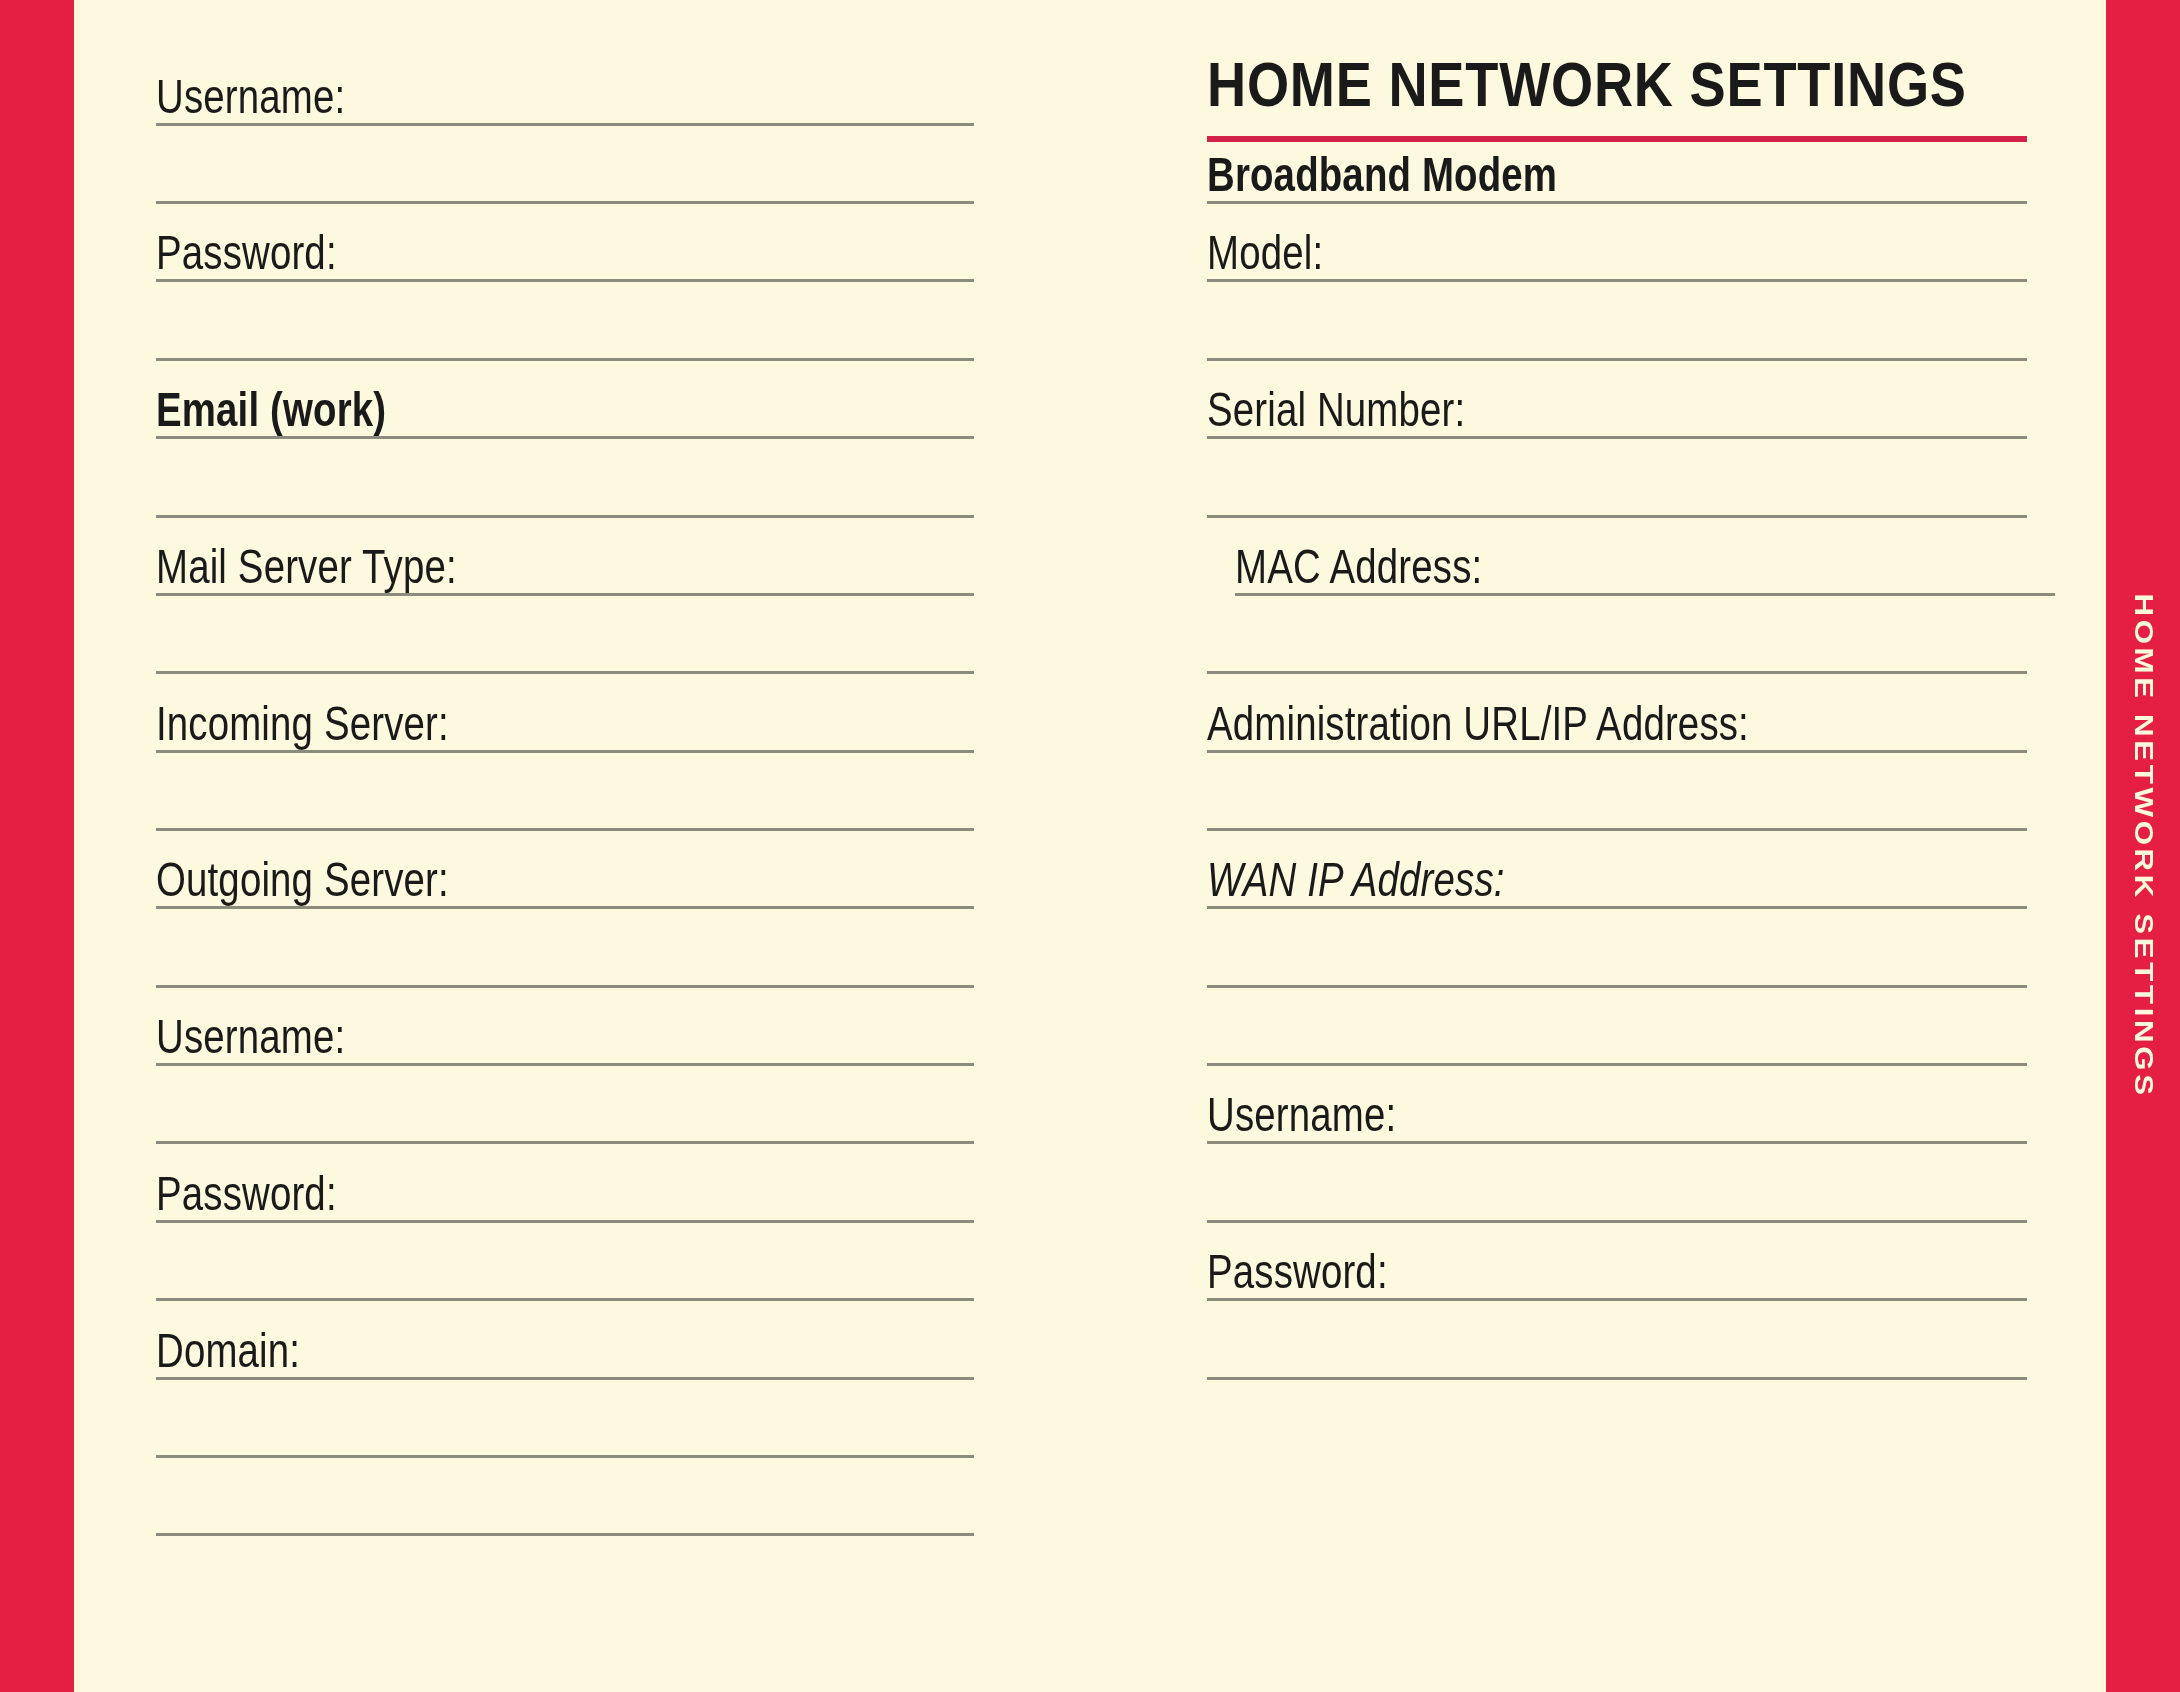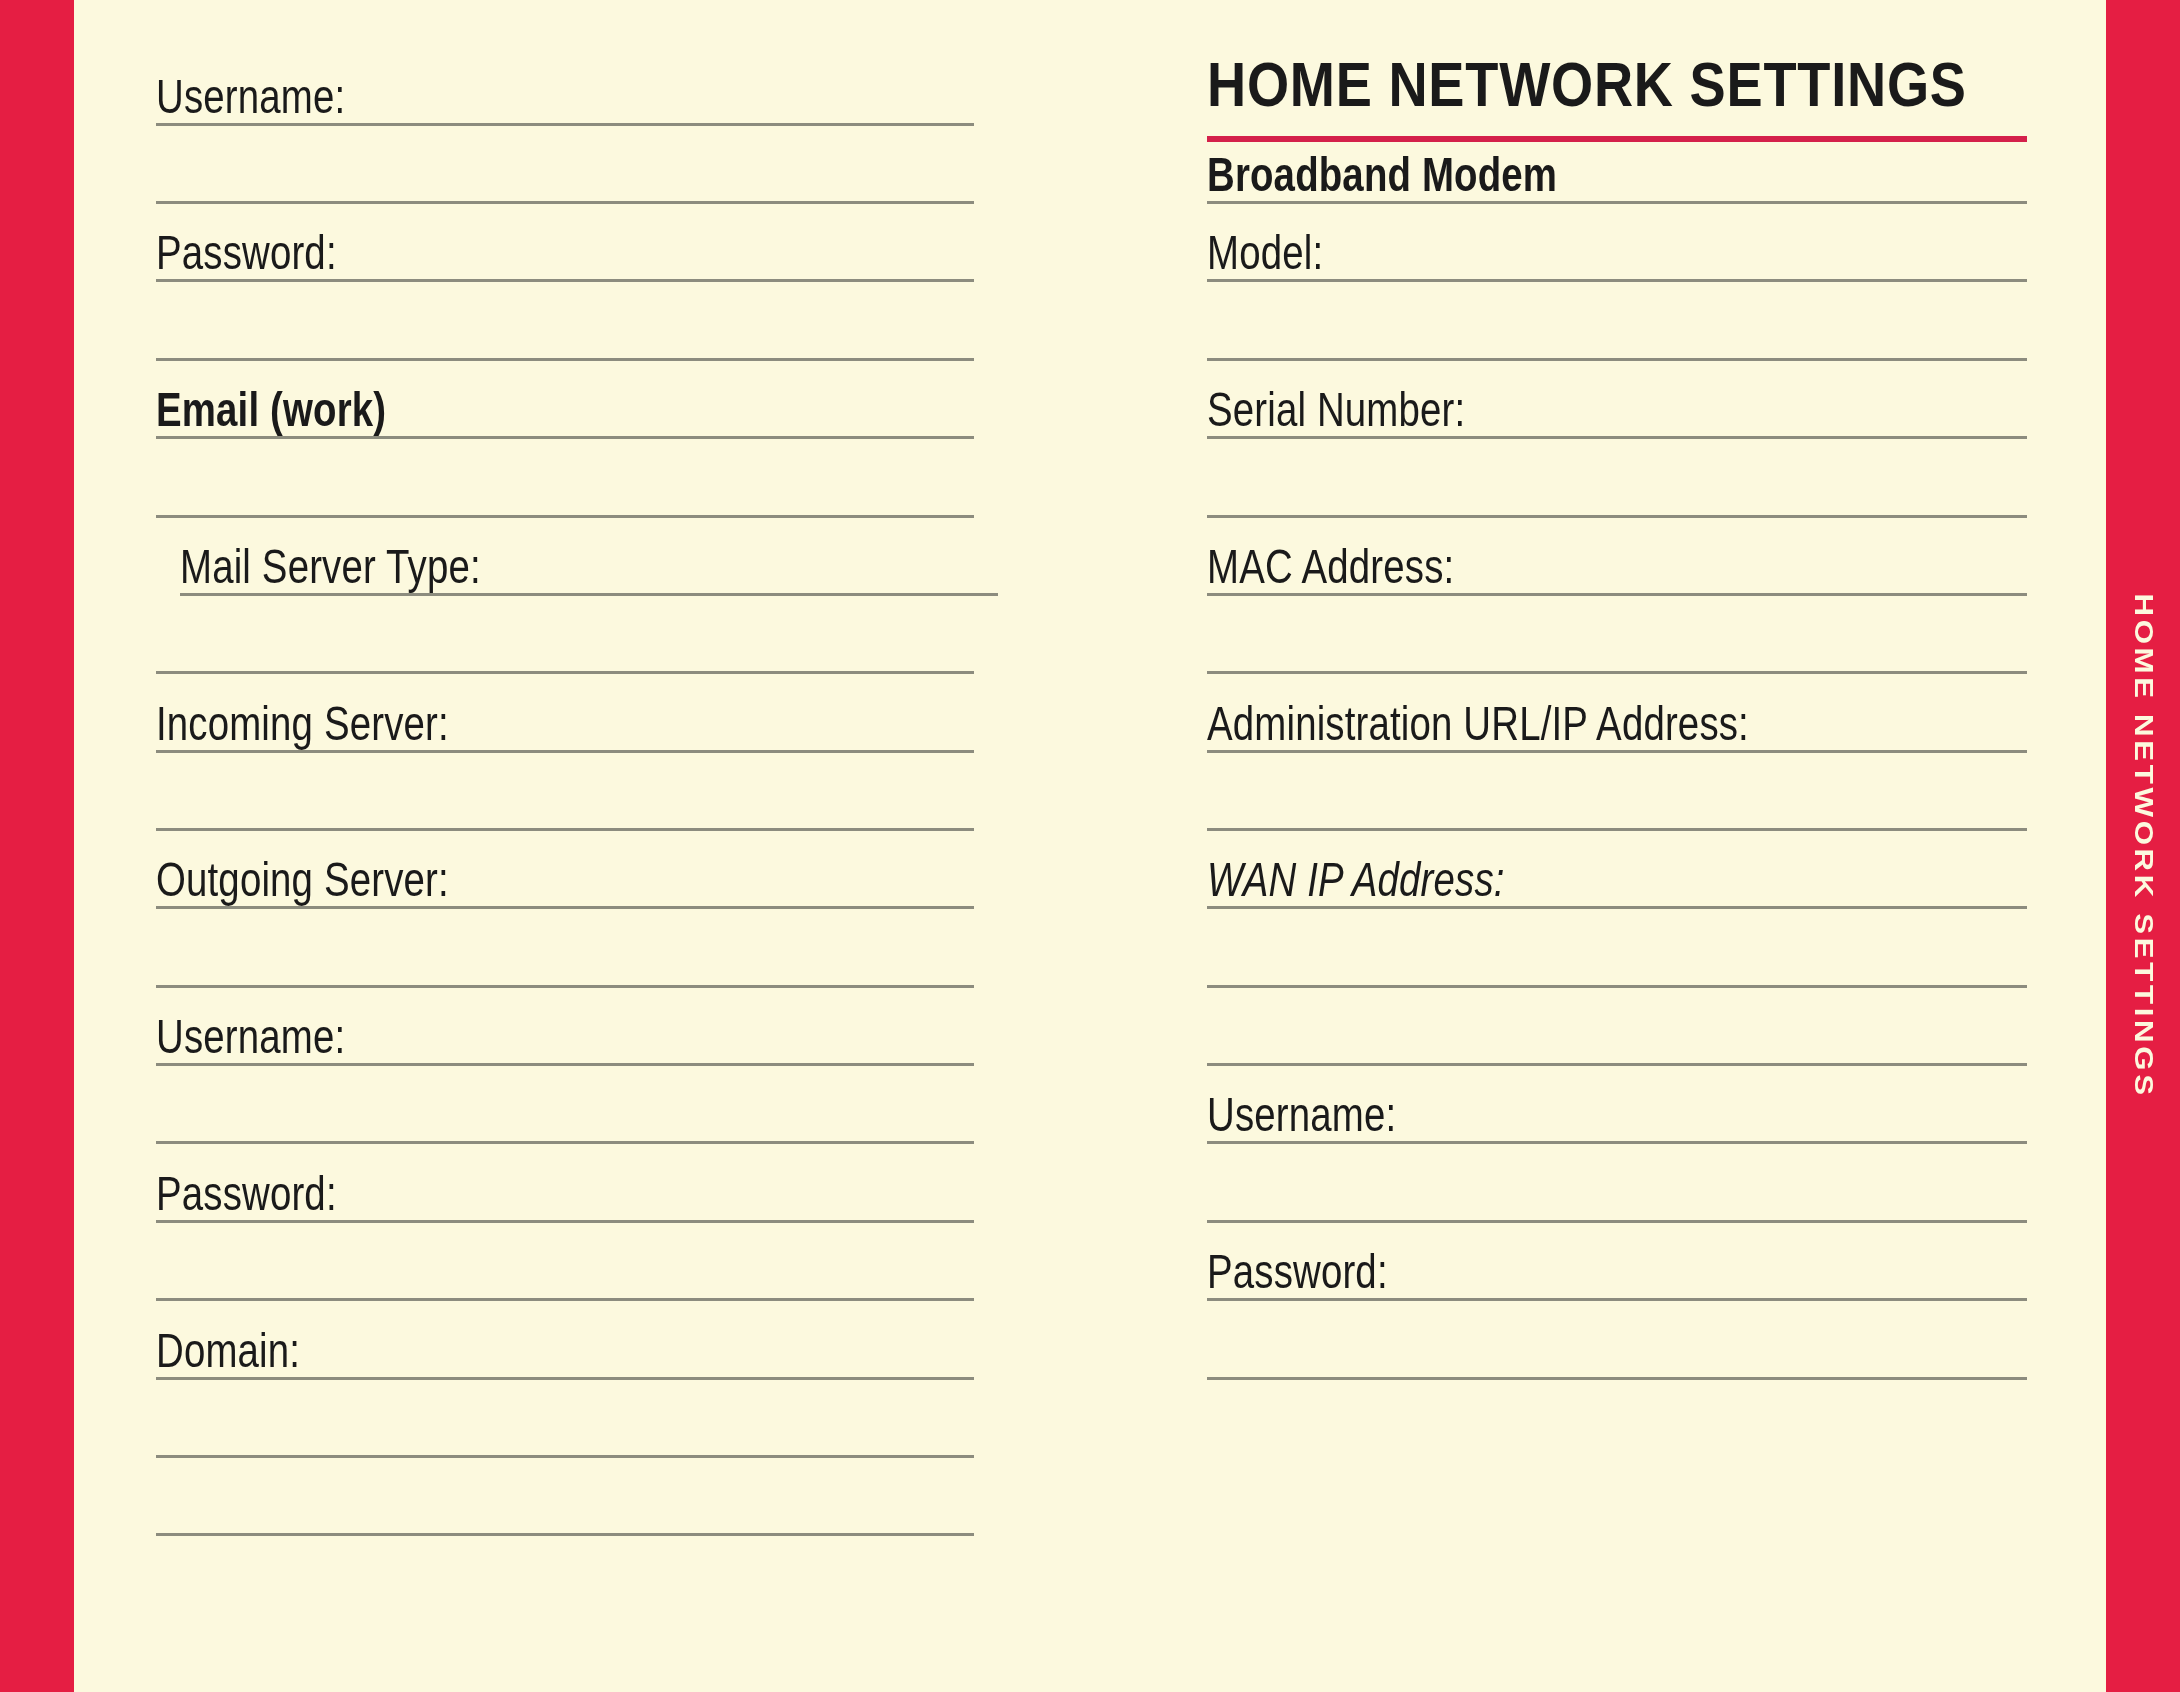--- a/index.html
+++ b/index.html
@@ -131,21 +131,21 @@
       </div>
       <div class="row" style="top: 283px;">
         <div class="row-label"></div>
       </div>
       <div class="row" style="top: 361px;">
         <div class="row-label bold">Email (work)</div>
       </div>
       <div class="row" style="top: 440px;">
         <div class="row-label"></div>
       </div>
-      <div class="row" style="top: 518px; margin-left: 24px;">
+      <div class="row" style="top: 518px;">
         <div class="row-label">Mail Server Type:</div>
       </div>
       <div class="row" style="top: 596px;">
         <div class="row-label"></div>
       </div>
       <div class="row" style="top: 675px;">
         <div class="row-label">Incoming Server:</div>
       </div>
       <div class="row" style="top: 753px;">
         <div class="row-label"></div>
@@ -190,21 +190,21 @@
       </div>
       <div class="row" style="top: 283px;">
         <div class="row-label"></div>
       </div>
       <div class="row" style="top: 361px; text-align: center;">
         <div class="row-label">Serial Number:</div>
       </div>
       <div class="row" style="top: 440px;">
         <div class="row-label"></div>
       </div>
-      <div class="row" style="top: 518px;">
+      <div class="row" style="top: 518px; margin-left: 28px;">
         <div class="row-label">MAC Address:</div>
       </div>
       <div class="row" style="top: 596px;">
         <div class="row-label"></div>
       </div>
       <div class="row" style="top: 675px;">
         <div class="row-label">Administration URL/IP Address:</div>
       </div>
       <div class="row" style="top: 753px;">
         <div class="row-label"></div>

